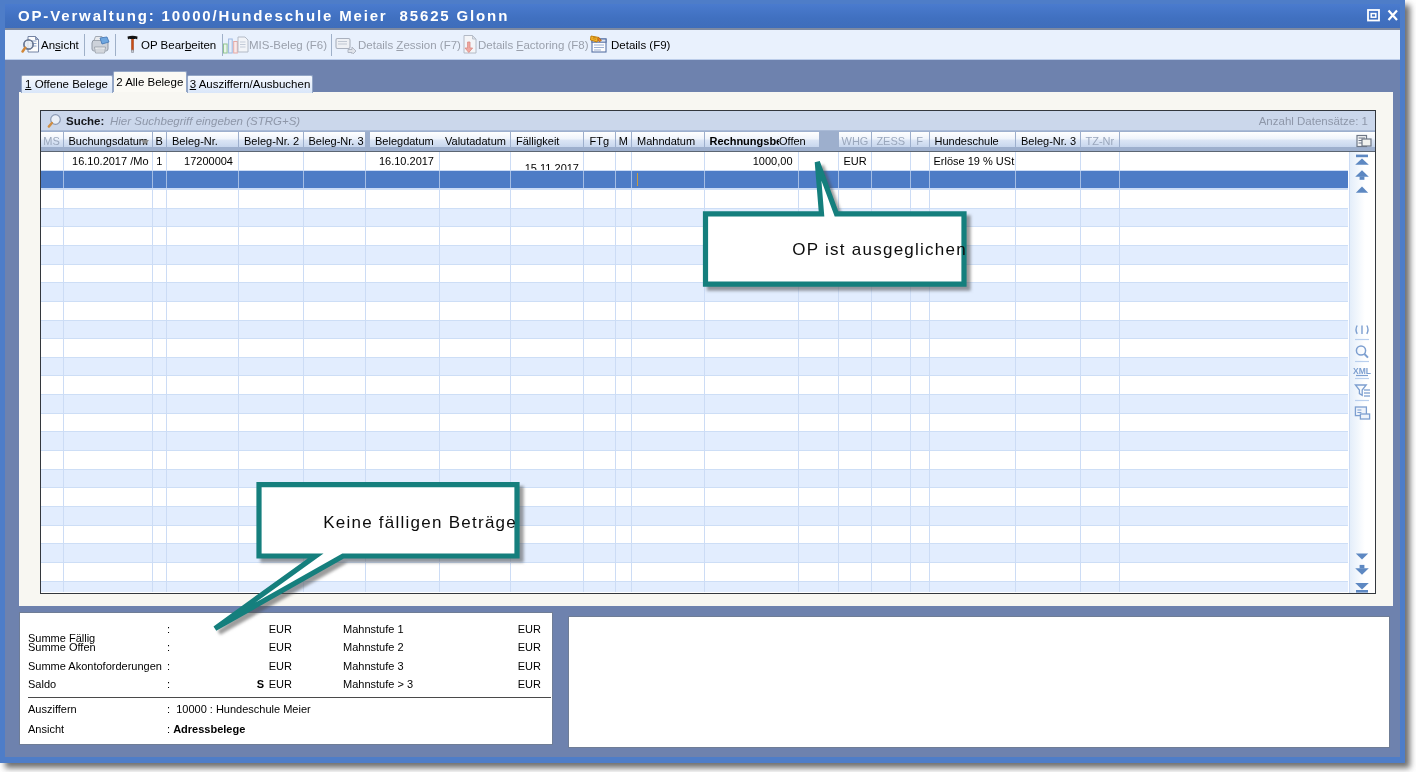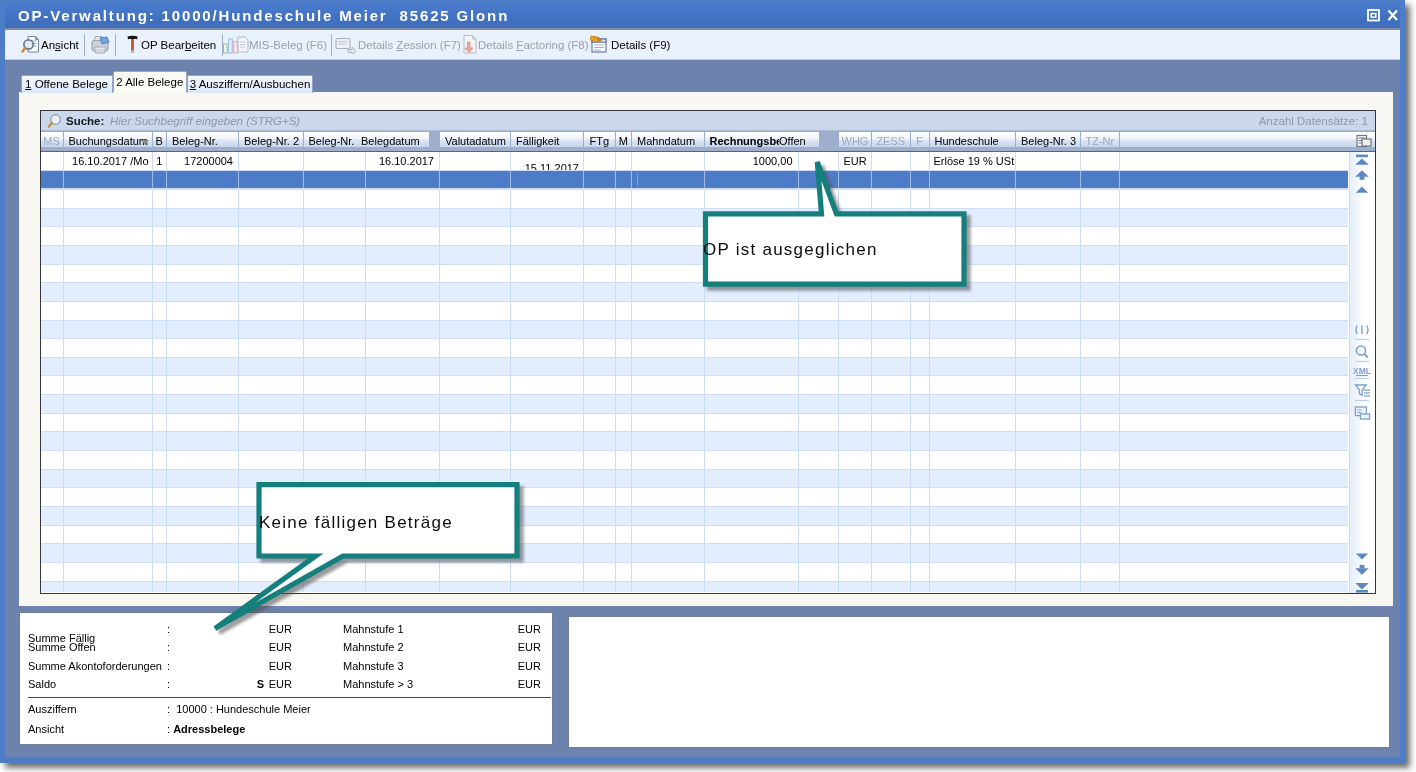--- a/index.html
+++ b/index.html
@@ -22,21 +22,21 @@
 .hc{top:131.5px;height:15px;background:linear-gradient(#ffffff,#eff4fb 45%,#dbe5f5 55%,#c7d6ed);font-size:11px;line-height:19px;color:#000;overflow:hidden;}
 .hgray{color:#9aa7bc;}
 #row1{left:40.5px;top:152px;width:1307.5px;height:18.3px;background-color:#fff;background-image:linear-gradient(#ccdcf5,#ccdcf5),linear-gradient(#ccdcf5,#ccdcf5),linear-gradient(#ccdcf5,#ccdcf5),linear-gradient(#ccdcf5,#ccdcf5),linear-gradient(#ccdcf5,#ccdcf5),linear-gradient(#ccdcf5,#ccdcf5),linear-gradient(#ccdcf5,#ccdcf5),linear-gradient(#ccdcf5,#ccdcf5),linear-gradient(#ccdcf5,#ccdcf5),linear-gradient(#ccdcf5,#ccdcf5),linear-gradient(#ccdcf5,#ccdcf5),linear-gradient(#ccdcf5,#ccdcf5),linear-gradient(#ccdcf5,#ccdcf5),linear-gradient(#ccdcf5,#ccdcf5),linear-gradient(#ccdcf5,#ccdcf5),linear-gradient(#ccdcf5,#ccdcf5),linear-gradient(#ccdcf5,#ccdcf5),linear-gradient(#ccdcf5,#ccdcf5),linear-gradient(#ccdcf5,#ccdcf5),linear-gradient(#ccdcf5,#ccdcf5);background-position:22.0px 0,111.0px 0,125.5px 0,197.5px 0,262.0px 0,324.5px 0,398.5px 0,469.5px 0,542.5px 0,574.0px 0,590.5px 0,663.0px 0,757.0px 0,797.5px 0,830.5px 0,869.0px 0,888.0px 0,974.5px 0,1039.0px 0,1078.5px 0;background-size:1px 100%,1px 100%,1px 100%,1px 100%,1px 100%,1px 100%,1px 100%,1px 100%,1px 100%,1px 100%,1px 100%,1px 100%,1px 100%,1px 100%,1px 100%,1px 100%,1px 100%,1px 100%,1px 100%,1px 100%;background-repeat:no-repeat,no-repeat,no-repeat,no-repeat,no-repeat,no-repeat,no-repeat,no-repeat,no-repeat,no-repeat,no-repeat,no-repeat,no-repeat,no-repeat,no-repeat,no-repeat,no-repeat,no-repeat,no-repeat,no-repeat;}
 #rowsel{left:40.5px;top:170.3px;width:1307.5px;height:18.3px;background-color:#4d7cc6;border-top:1px solid #ccdcf5;border-bottom:1px solid #ccdcf5;background-image:linear-gradient(rgba(235,242,252,0.55),rgba(235,242,252,0.55)),linear-gradient(rgba(235,242,252,0.55),rgba(235,242,252,0.55)),linear-gradient(rgba(235,242,252,0.55),rgba(235,242,252,0.55)),linear-gradient(rgba(235,242,252,0.55),rgba(235,242,252,0.55)),linear-gradient(rgba(235,242,252,0.55),rgba(235,242,252,0.55)),linear-gradient(rgba(235,242,252,0.55),rgba(235,242,252,0.55)),linear-gradient(rgba(235,242,252,0.55),rgba(235,242,252,0.55)),linear-gradient(rgba(235,242,252,0.55),rgba(235,242,252,0.55)),linear-gradient(rgba(235,242,252,0.55),rgba(235,242,252,0.55)),linear-gradient(rgba(235,242,252,0.55),rgba(235,242,252,0.55)),linear-gradient(rgba(235,242,252,0.55),rgba(235,242,252,0.55)),linear-gradient(rgba(235,242,252,0.55),rgba(235,242,252,0.55)),linear-gradient(rgba(235,242,252,0.55),rgba(235,242,252,0.55)),linear-gradient(rgba(235,242,252,0.55),rgba(235,242,252,0.55)),linear-gradient(rgba(235,242,252,0.55),rgba(235,242,252,0.55)),linear-gradient(rgba(235,242,252,0.55),rgba(235,242,252,0.55)),linear-gradient(rgba(235,242,252,0.55),rgba(235,242,252,0.55)),linear-gradient(rgba(235,242,252,0.55),rgba(235,242,252,0.55)),linear-gradient(rgba(235,242,252,0.55),rgba(235,242,252,0.55)),linear-gradient(rgba(235,242,252,0.55),rgba(235,242,252,0.55));background-position:22.0px 0,111.0px 0,125.5px 0,197.5px 0,262.0px 0,324.5px 0,398.5px 0,469.5px 0,542.5px 0,574.0px 0,590.5px 0,663.0px 0,757.0px 0,797.5px 0,830.5px 0,869.0px 0,888.0px 0,974.5px 0,1039.0px 0,1078.5px 0;background-size:1px 100%,1px 100%,1px 100%,1px 100%,1px 100%,1px 100%,1px 100%,1px 100%,1px 100%,1px 100%,1px 100%,1px 100%,1px 100%,1px 100%,1px 100%,1px 100%,1px 100%,1px 100%,1px 100%,1px 100%;background-repeat:no-repeat,no-repeat,no-repeat,no-repeat,no-repeat,no-repeat,no-repeat,no-repeat,no-repeat,no-repeat,no-repeat,no-repeat,no-repeat,no-repeat,no-repeat,no-repeat,no-repeat,no-repeat,no-repeat,no-repeat;}
 #gbody{left:40.5px;top:188.6px;width:1307.5px;height:403.9px;background-image:linear-gradient(#ccdcf5,#ccdcf5),linear-gradient(#ccdcf5,#ccdcf5),linear-gradient(#ccdcf5,#ccdcf5),linear-gradient(#ccdcf5,#ccdcf5),linear-gradient(#ccdcf5,#ccdcf5),linear-gradient(#ccdcf5,#ccdcf5),linear-gradient(#ccdcf5,#ccdcf5),linear-gradient(#ccdcf5,#ccdcf5),linear-gradient(#ccdcf5,#ccdcf5),linear-gradient(#ccdcf5,#ccdcf5),linear-gradient(#ccdcf5,#ccdcf5),linear-gradient(#ccdcf5,#ccdcf5),linear-gradient(#ccdcf5,#ccdcf5),linear-gradient(#ccdcf5,#ccdcf5),linear-gradient(#ccdcf5,#ccdcf5),linear-gradient(#ccdcf5,#ccdcf5),linear-gradient(#ccdcf5,#ccdcf5),linear-gradient(#ccdcf5,#ccdcf5),linear-gradient(#ccdcf5,#ccdcf5),linear-gradient(#ccdcf5,#ccdcf5),repeating-linear-gradient(to bottom,#cddef6 0px,#cddef6 1px,#ffffff 1px,#ffffff 18.65px,#cddef6 18.65px,#cddef6 19.65px,#e2edfe 19.65px,#e2edfe 37.3px);background-position:22.0px 0,111.0px 0,125.5px 0,197.5px 0,262.0px 0,324.5px 0,398.5px 0,469.5px 0,542.5px 0,574.0px 0,590.5px 0,663.0px 0,757.0px 0,797.5px 0,830.5px 0,869.0px 0,888.0px 0,974.5px 0,1039.0px 0,1078.5px 0,0 0;background-size:1px 100%,1px 100%,1px 100%,1px 100%,1px 100%,1px 100%,1px 100%,1px 100%,1px 100%,1px 100%,1px 100%,1px 100%,1px 100%,1px 100%,1px 100%,1px 100%,1px 100%,1px 100%,1px 100%,1px 100%,auto;background-repeat:no-repeat,no-repeat,no-repeat,no-repeat,no-repeat,no-repeat,no-repeat,no-repeat,no-repeat,no-repeat,no-repeat,no-repeat,no-repeat,no-repeat,no-repeat,no-repeat,no-repeat,no-repeat,no-repeat,no-repeat,repeat;}
 .cell{font-size:11px;line-height:18px;height:18px;color:#000;overflow:hidden;}
 #strip{left:1348.5px;top:152px;width:26.5px;height:440.5px;background:linear-gradient(to right,#e4eefa,#ffffff 60%);border-left:1px solid #ccdcf5;}
 .bpanel{background:#fff;border:1px solid #6f7d96;}
 .bl{font-size:11px;height:18.5px;line-height:18.5px;color:#000;}
 .co{z-index:40;}
-.cotxt{z-index:41;font-size:17px;color:#0c0c0c;text-align:left;letter-spacing:1.25px;}
+.cotxt{z-index:41;font-size:17px;color:#0c0c0c;text-align:right;letter-spacing:1.25px;}
 </style></head><body>
 <div class="a" id="win"></div>
 <div class="a" id="tbar"></div>
 <div class="a nw" id="title">OP-Verwaltung: 10000/Hundeschule Meier&nbsp; 85625 Glonn</div>
 
 <svg class="a" style="left:1367px;top:9px;" width="32" height="13" viewBox="0 0 32 13">
 <rect x="1" y="1" width="11" height="10.5" fill="none" stroke="#fff" stroke-width="1.8"></rect>
 <rect x="4.2" y="4.6" width="4.6" height="3.6" fill="none" stroke="#fff" stroke-width="1.5"></rect>
 <path d="M21.5 1.5 L30 11 M30 1.5 L21.5 11" stroke="#fff" stroke-width="2.2"></path>
 </svg>
@@ -118,21 +118,21 @@
 <div class="a nw" style="left:66px;top:111.5px;height:27px;line-height:19px;font-size:11.5px;font-weight:bold;color:#16181c;z-index:2">Suche:</div>
 <div class="a nw" style="left:110px;top:111.5px;height:19px;line-height:19px;font-size:11.5px;font-style:italic;color:#8e97a9;z-index:2">Hier Suchbegriff eingeben (STRG+S)</div>
 <div class="a nw" style="left:1168px;top:111.5px;width:200px;text-align:right;height:19px;line-height:19px;font-size:11.5px;color:#8e97a9;z-index:2">Anzahl Datensätze: 1</div>
 <div class="a" id="hrow"></div>
 <div class="a hc hgray nw" style="left:40.5px;width:22.0px;text-align:center;">MS</div>
 <div class="a hc nw" style="left:63.5px;width:88.0px;padding-left:5px;text-align:left;">Buchungsdatum<span style="position:absolute;right:3px;top:8px;width:0;height:0;border-left:4px solid transparent;border-right:4px solid transparent;border-top:5px solid #8d8d8d;"></span></div>
 <div class="a hc nw" style="left:152.5px;width:13.5px;text-align:center;">B</div>
 <div class="a hc nw" style="left:167px;width:71px;padding-left:5px;text-align:left;">Beleg-Nr.</div>
 <div class="a hc nw" style="left:239px;width:63.5px;padding-left:5px;text-align:left;">Beleg-Nr. 2</div>
 <div class="a hc nw" style="left:303.5px;width:61.5px;padding-left:5px;text-align:left;">Beleg-Nr. 3</div>
-<div class="a hc nw" style="left:356px;width:73px;padding-left:5px;text-align:left;">Belegdatum</div>
+<div class="a hc nw" style="left:370px;width:73px;padding-left:5px;text-align:left;">Belegdatum</div>
 <div class="a hc nw" style="left:440px;width:70px;padding-left:5px;text-align:left;">Valutadatum</div>
 <div class="a hc nw" style="left:511px;width:72px;padding-left:5px;text-align:left;">Fälligkeit</div>
 <div class="a hc nw" style="left:584px;width:30.5px;text-align:center;">FTg</div>
 <div class="a hc nw" style="left:615.5px;width:15.5px;text-align:center;">M</div>
 <div class="a hc nw" style="left:632px;width:71.5px;padding-left:5px;text-align:left;">Mahndatum</div>
 <div class="a hc nw" style="left:704.5px;width:93.0px;padding-left:5px;text-align:left;font-weight:bold;">Rechnungsbetrag</div>
 <div class="a hc nw" style="left:779px;width:39.5px;text-align:left;">Offen</div>
 <div class="a hc hgray nw" style="left:839px;width:32px;text-align:center;">WHG</div>
 <div class="a hc hgray nw" style="left:872px;width:37.5px;text-align:center;">ZESS</div>
 <div class="a hc hgray nw" style="left:910.5px;width:18.0px;text-align:center;">F</div>

